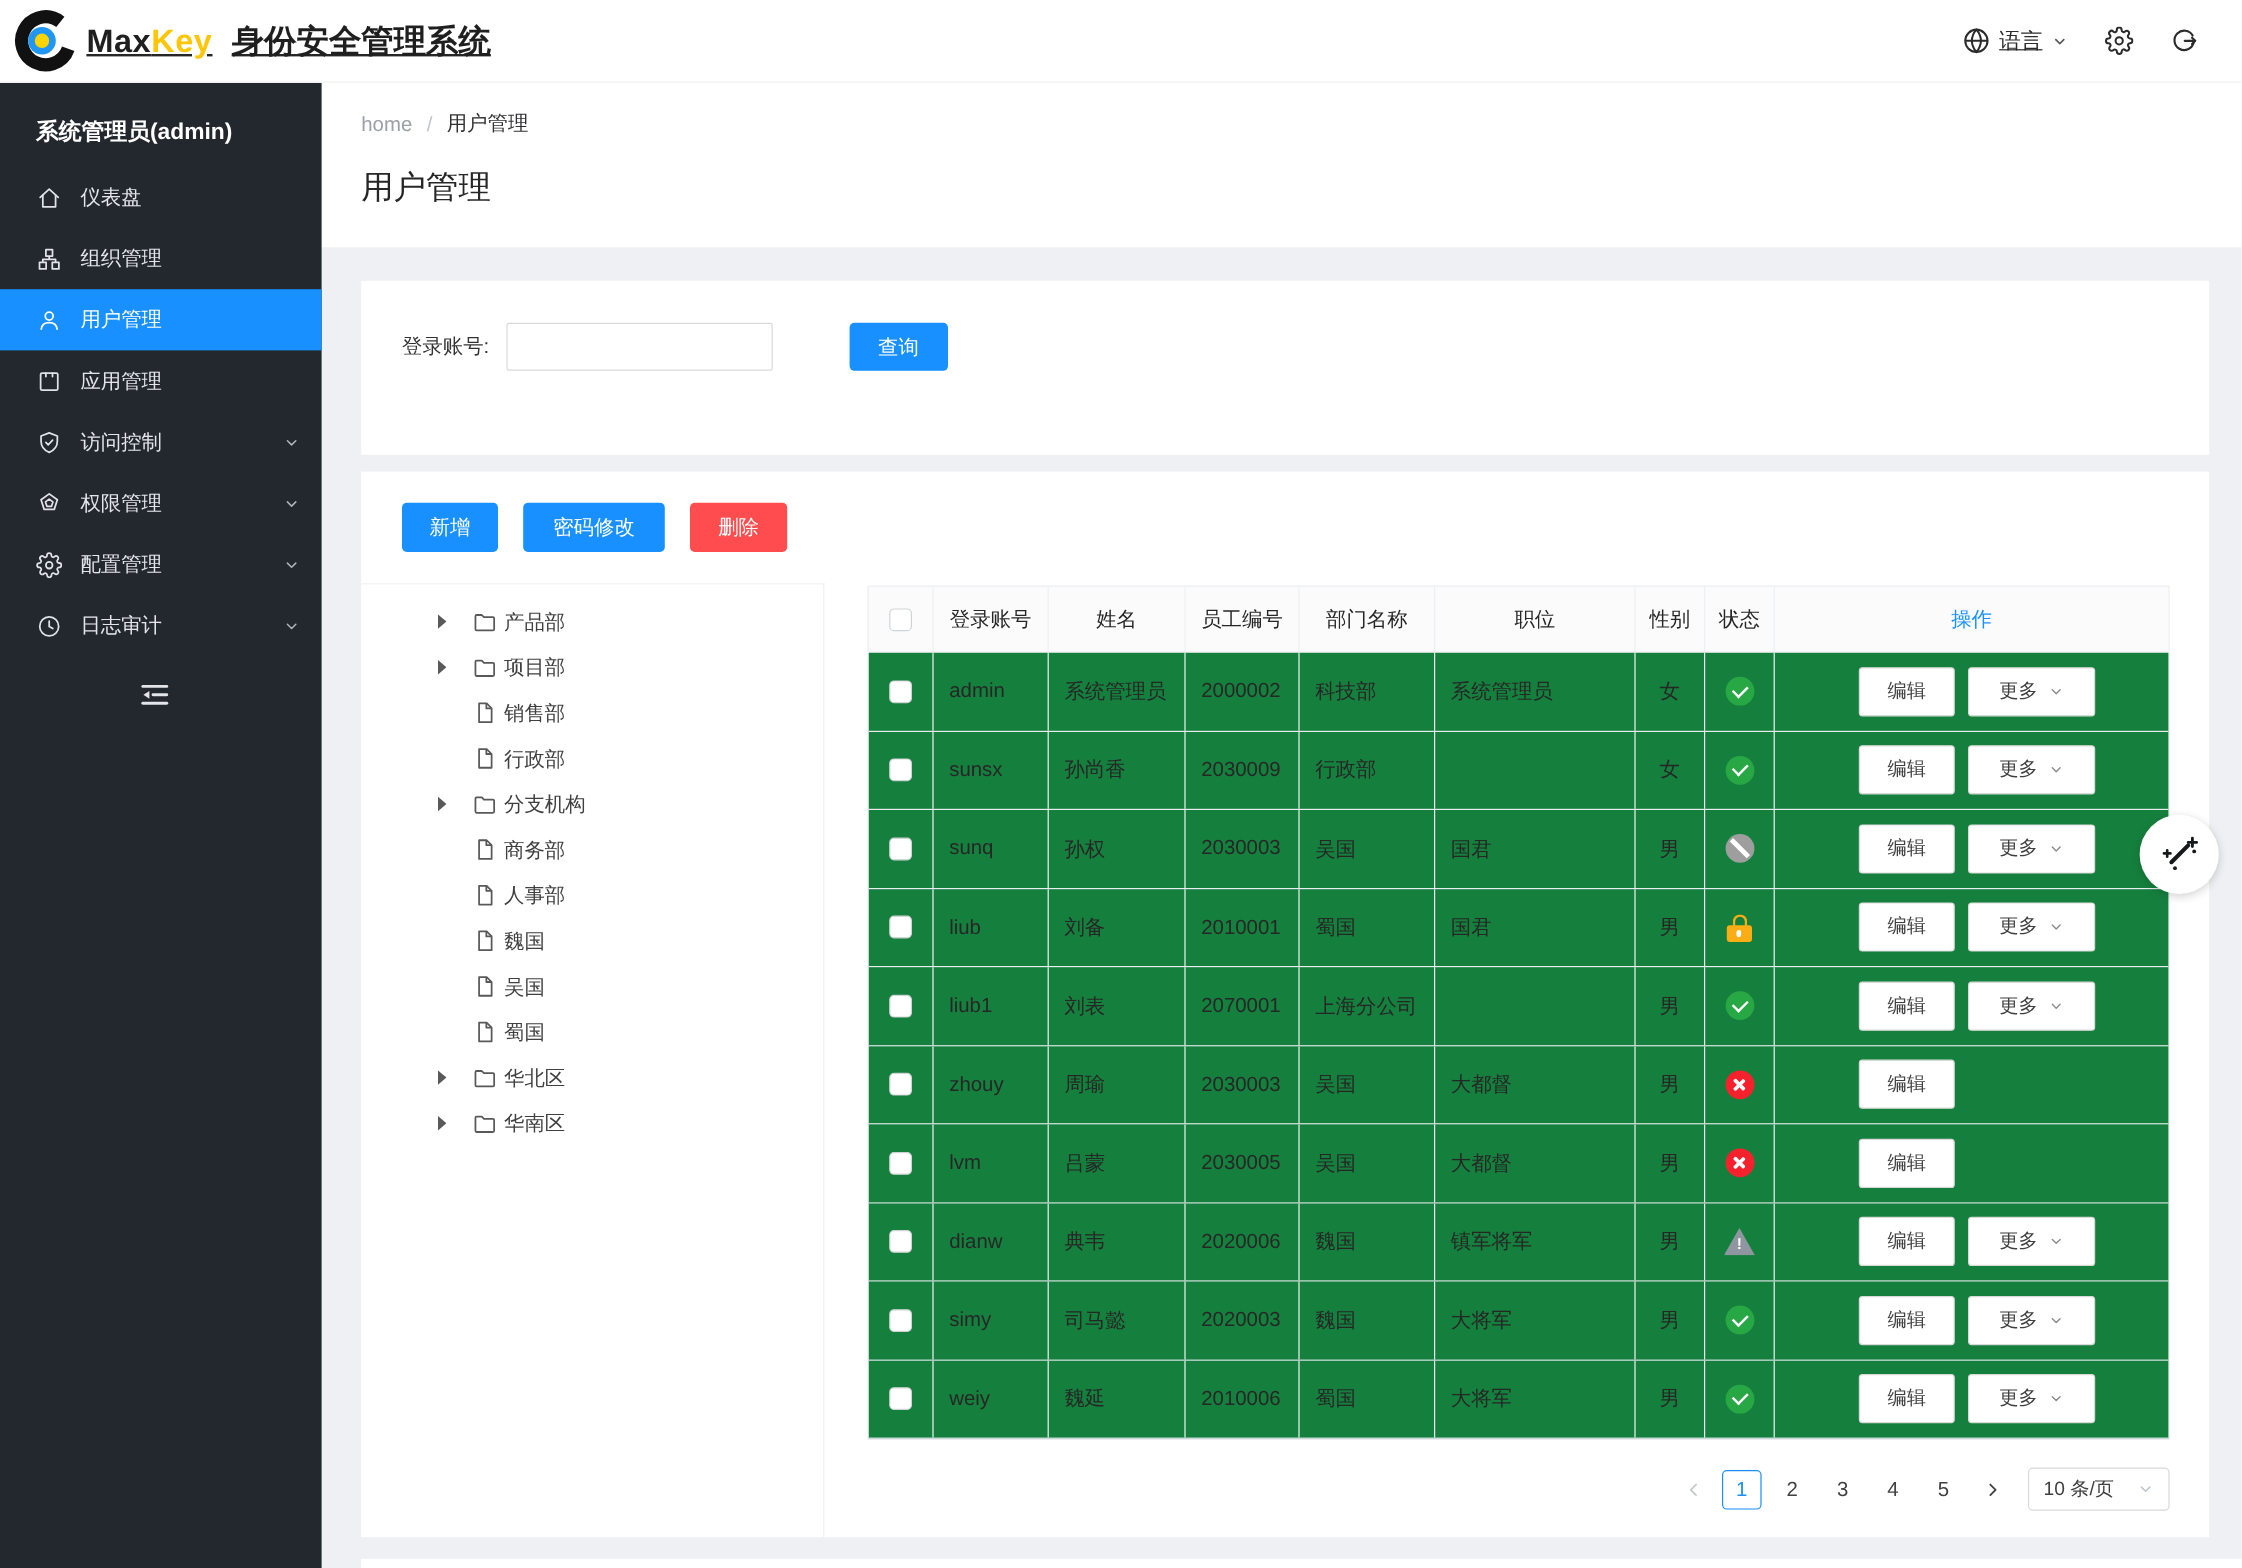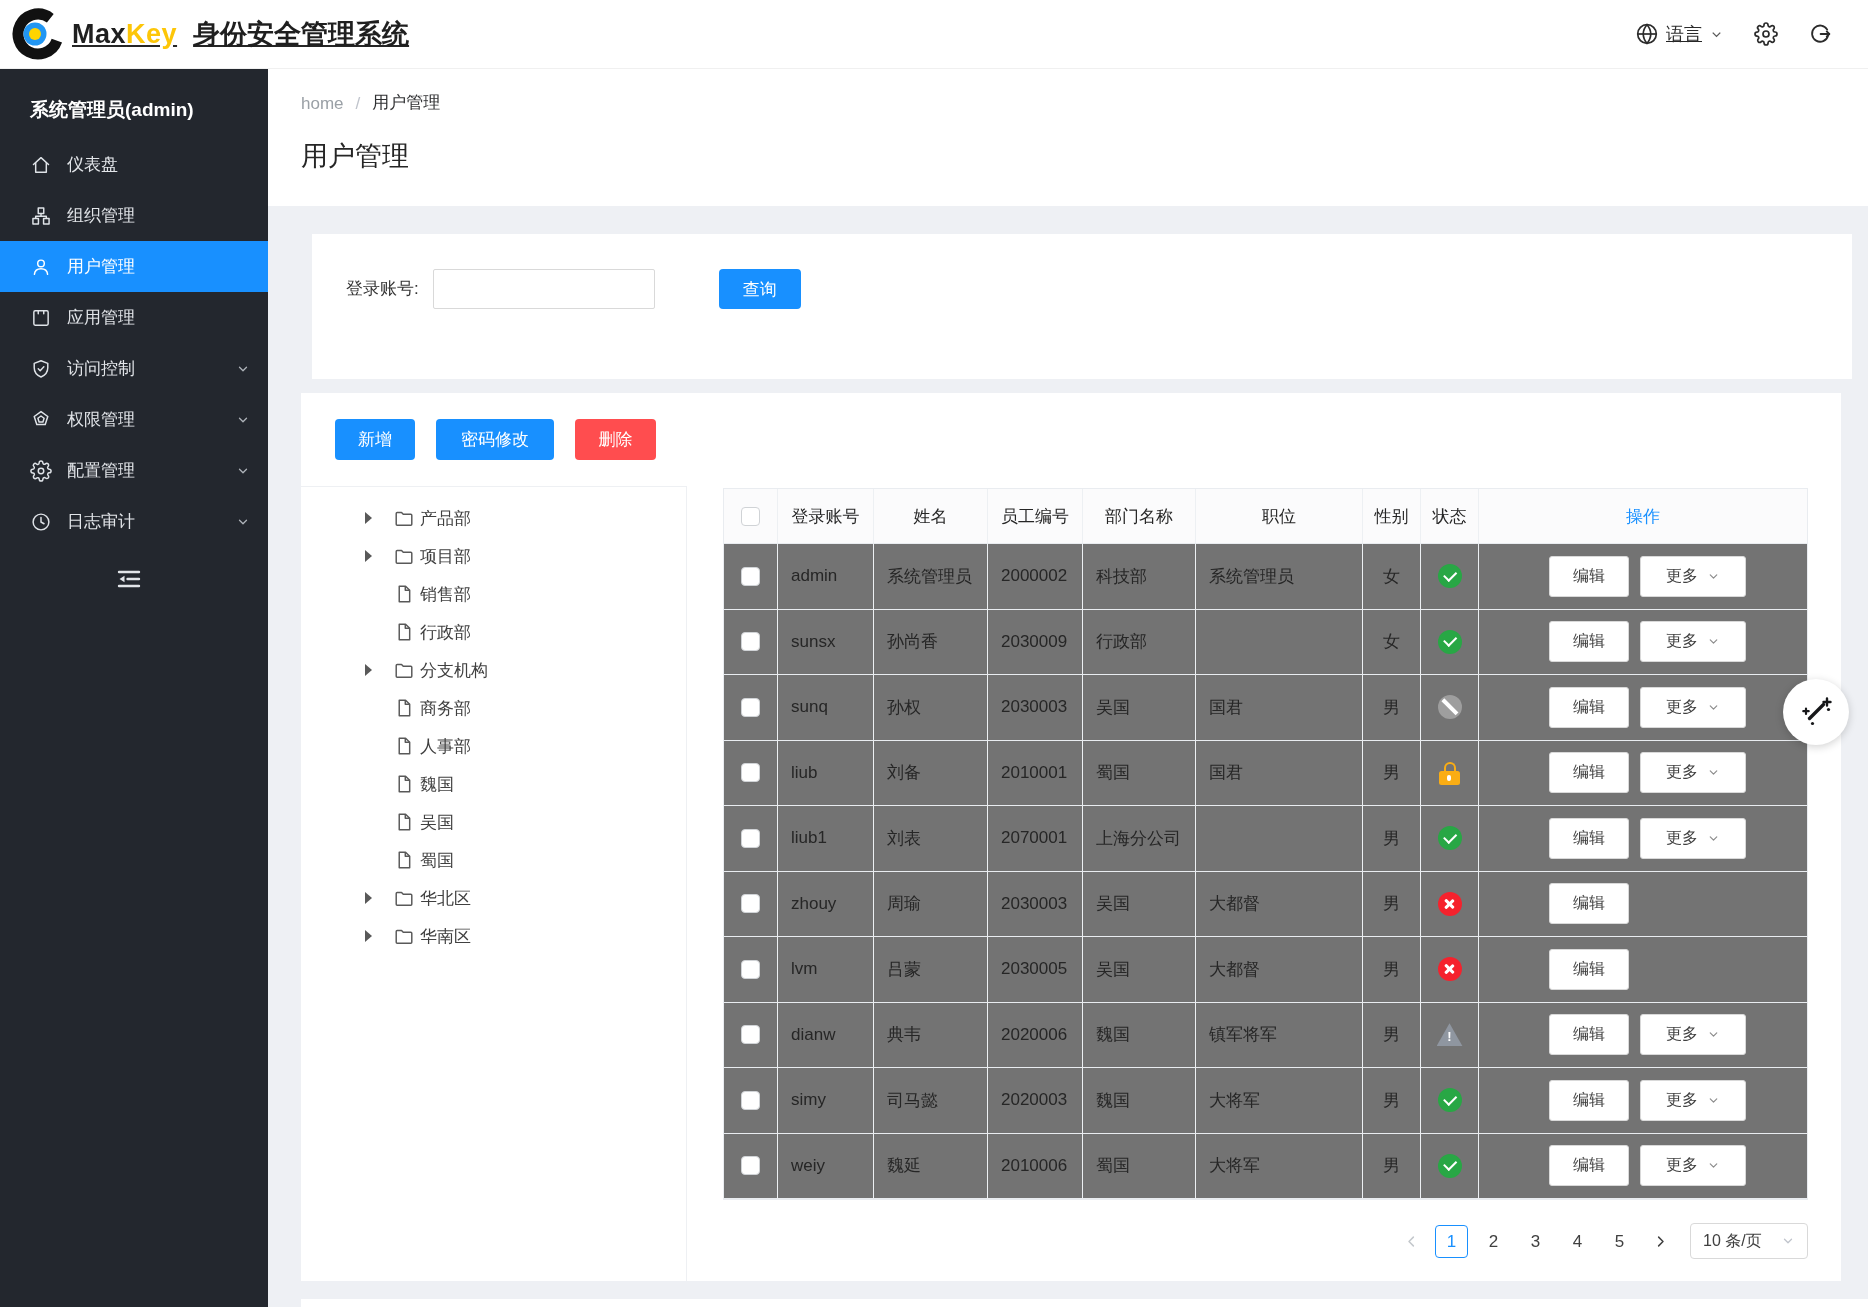--- a/index.html
+++ b/index.html
@@ -58,21 +58,21 @@
     position:absolute; top:0; left:0; right:0; height:137px; background:#fff;
     padding:22px 0 0 33px;
   }
   .breadcrumb{ font-size:17px; display:flex; gap:12px; align-items:flex-end; }
   .bc-home{ color:#9aa0a6; cursor:pointer; }
   .bc-sep{ color:#c0c4cc; }
   .bc-current{ color:#303133; }
   .page-title{ margin-top:24px; font-size:27px; color:#262626; }
 
   .card{ position:absolute; left:33px; width:1540px; background:#fff; }
-  .search-card{ top:165px; height:145px; padding:35px 0 0 34px; display:flex; align-items:flex-start;margin-left:11px; }
+  .search-card{ top:165px; height:145px; padding:35px 0 0 34px; display:flex; align-items:flex-start; }
   .search-label{ font-size:17px; color:#333; line-height:40px; }
   .search-input{
     margin-left:14px; width:222px; height:40px; border:1px solid #d9d9d9;
     border-radius:2px; background:#fff; outline:none; font-size:16px; padding:0 10px;
     font-family:inherit;
   }
   .search-btn{
     margin-left:64px; width:82px; height:40px; background:#1890ff; color:#fff;
     border:none; border-radius:4px; font-size:17px; cursor:pointer; font-family:inherit;
   }
@@ -99,21 +99,21 @@
   .caret-right{ width:0; height:0; border-top:6px solid transparent; border-bottom:6px solid transparent; border-left:7px solid #595959; }
   .tn-icon{ width:22px; height:22px; color:#595959; margin-right:5px; flex:0 0 auto; }
   .tn-icon svg{ width:22px; height:22px; }
   .tn-label{ font-size:17px; color:#404040; }
 
   
   .user-table{
     position:absolute; left:422px; top:95px; width:1085px;
     border:1px solid #e9ecf0;
   }
-  .t-row{ display:flex; border-bottom:1px solid #e9ecf0; background:#737373; }
+  .t-row{ display:flex; border-bottom:1px solid #e9ecf0; background:#15803d; }
   .t-row:last-child{ border-bottom:1px solid #e9ecf0; }
   .t-head{ height:55px; background:#fbfbfc; }
   .t-body-row{ height:65.5px; }
   .t-cell{ display:flex; align-items:center; padding:0 13px; font-size:17px; color:#262626;
            border-right:1px solid #edf0f3; overflow:hidden; white-space:nowrap; }
   .t-cell:last-child{ border-right:none; }
   .t-head .t-cell{ justify-content:center; color:#262626; padding:0 4px; }
   .t-cell.center{ justify-content:center; padding:0 4px; }
   .t-cell.ops-head{ color:#1890ff; }
   .c0{ width:54px; } .c1{ width:96px; } .c2{ width:114px; } .c3{ width:95px; }

